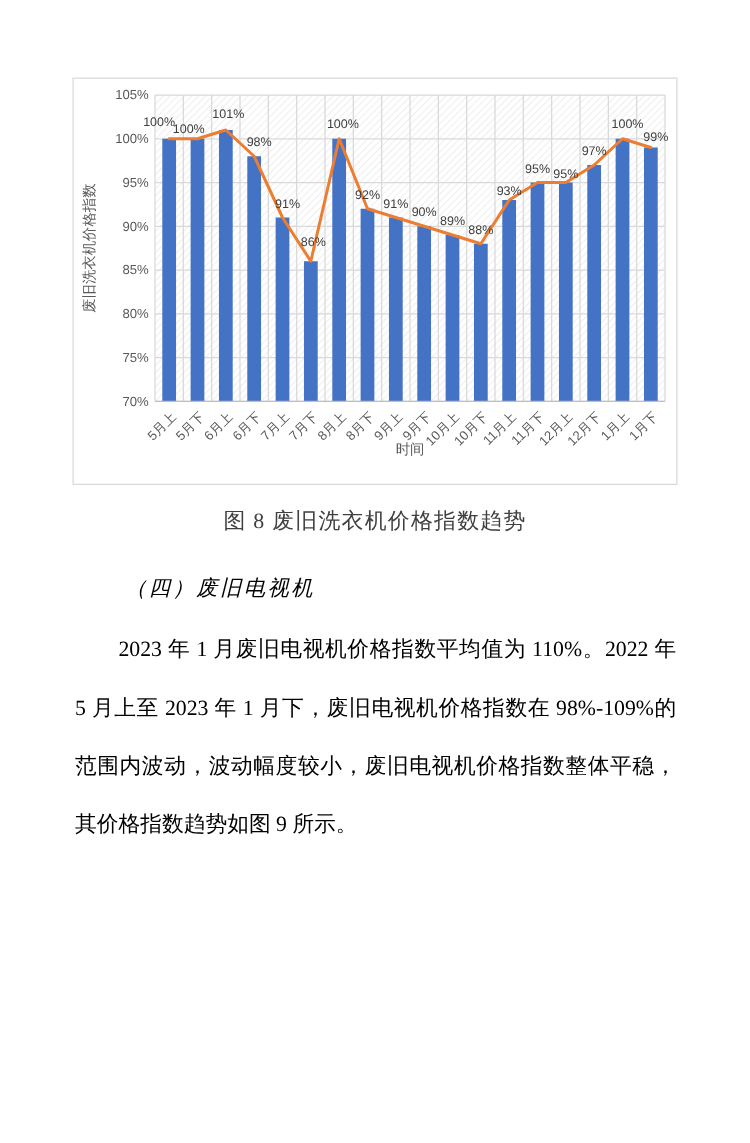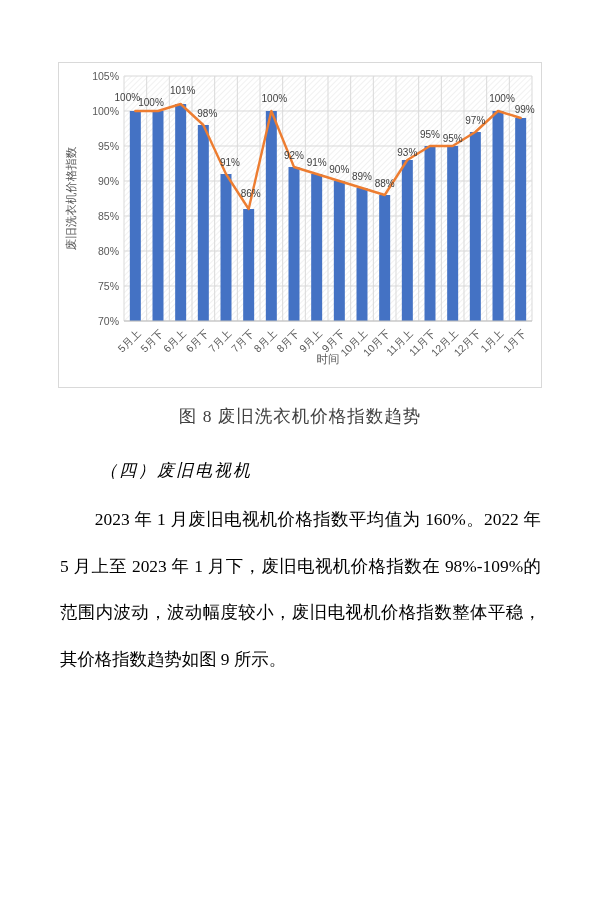--- a/index.html
+++ b/index.html
@@ -145,15 +145,15 @@
           <text x="269" y="300" text-anchor="middle" font-family="&quot;Liberation Sans&quot;,sans-serif" font-size="11.5" font-weight="500" fill="#595959">时间</text>
           <text x="16" y="135.5" text-anchor="middle" transform="rotate(-90 16 135.5)" font-family="&quot;Liberation Sans&quot;,sans-serif" font-size="11.5" font-weight="500" fill="#595959">废旧洗衣机价格指数</text>
         </svg>
       </div>
   </div>
 
   <div class="caption">图 8  废旧洗衣机价格指数趋势</div>
 
   <div class="heading">（四）废旧电视机</div>
 
-  <p class="para">2023 年 1 月废旧电视机价格指数平均值为 160%。2022 年 5 月上至 2023 年 1 月下，废旧电视机价格指数在 98%-109%的范围内波动，波动幅度较小，废旧电视机价格指数整体平稳，其价格指数趋势如图 9 所示。</p>
+  <p class="para">2023 年 1 月废旧电视机价格指数平均值为 110%。2022 年 5 月上至 2023 年 1 月下，废旧电视机价格指数在 98%-109%的范围内波动，波动幅度较小，废旧电视机价格指数整体平稳，其价格指数趋势如图 9 所示。</p>
 
 </div>
 
 </body></html>

